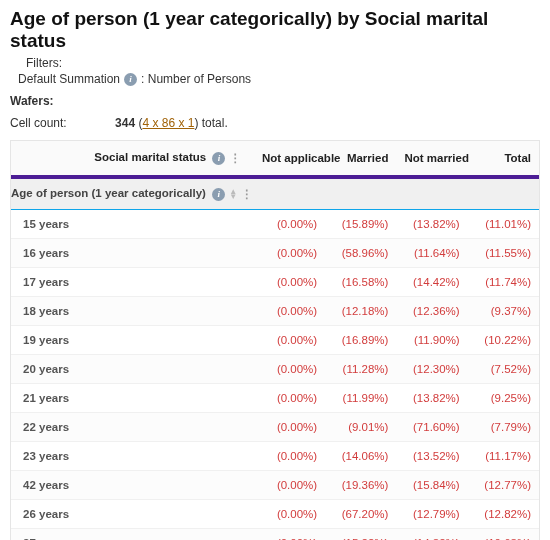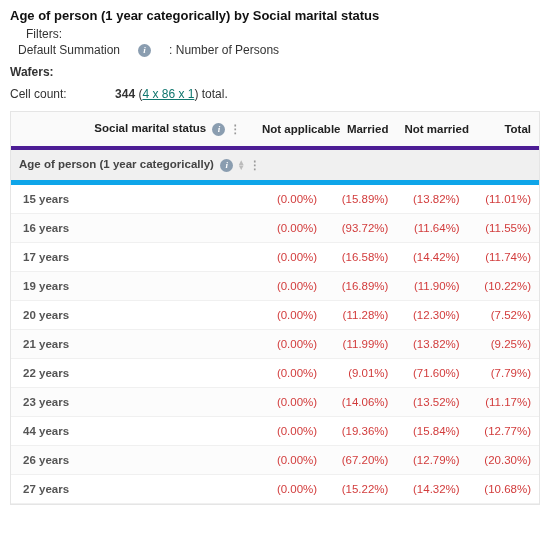--- a/index.html
+++ b/index.html
@@ -6,64 +6,64 @@
   body {
     margin: 0;
     padding: 8px 10px;
     font-family: Arial, Helvetica, sans-serif;
     font-size: 12px;
     color: #333;
     width: 550px;
     background: #fff;
   }
   h1 {
-    font-size: 13px;
+    font-size: 19px;
     font-weight: 700;
     margin: 0 0 0 0;
     color: #111;
   }
   .filters-label { margin: 4px 0 2px 16px; }
-  .filters-line { margin: 0 0 8px 8px; display: flex; align-items: center; gap: 18px; }
+  .filters-line { margin: 0 0 8px 8px; display: flex; align-items: center; gap: 4px; }
   .info-badge {
     display: inline-flex;
     width: 13px; height: 13px;
     border-radius: 50%;
     background: #8a9db0;
     color: #fff;
     font-size: 9px;
     font-weight: 700;
     align-items: center; justify-content: center;
     font-style: italic;
     font-family: Georgia, serif;
   }
   .wafers-label { font-weight: 700; margin: 4px 0; }
   .cellcount { margin: 8px 0 10px 0; }
   .cellcount b { font-weight: 700; margin-left: 45px; }
-  .link { color: #0f766e; text-decoration: underline; cursor: pointer; }
+  .link { color: #a16207; text-decoration: underline; cursor: pointer; }
   .table-wrap {
     width: 100%;
     border: 1px solid #e5e5e5;
     overflow: hidden;
   }
   table { border-collapse: collapse; width: 100%; table-layout: fixed; }
   th, td { font-size: 11.5px; }
   thead th {
     background: #fafafa;
     border-bottom: 4px solid #4c1d95;
     padding: 10px 8px;
     text-align: right;
     font-weight: 700;
     color: #222;
     white-space: nowrap;
   }
   thead th.left { text-align: right; padding-right: 14px; }
   .subhead th {
     background: #f0f0f0;
-    border-bottom: 5px solid #0ea5e9;
-    padding: 8px 8px;
+    border-bottom: 1px solid #0ea5e9;
+    padding: 8px 0;
     text-align: left;
     font-weight: 700;
     color: #444;
   }
   tbody td {
     padding: 8px 8px;
     border-bottom: 1px solid #f0f0f0;
     text-align: right;
     white-space: nowrap;
   }
@@ -143,32 +143,39 @@
         <tr>
           <td class="rowlabel">15 years</td>
           <td class="neg">(0.00%)</td>
           <td class="neg">(15.89%)</td>
           <td class="neg">(13.82%)</td>
           <td class="neg">(11.01%)</td>
         </tr>
         <tr>
           <td class="rowlabel">16 years</td>
           <td class="neg">(0.00%)</td>
-          <td class="neg">(93.72%)</td>
+          <td class="neg">(58.96%)</td>
           <td class="neg">(11.64%)</td>
           <td class="neg">(11.55%)</td>
         </tr>
         <tr>
           <td class="rowlabel">17 years</td>
           <td class="neg">(0.00%)</td>
           <td class="neg">(16.58%)</td>
           <td class="neg">(14.42%)</td>
           <td class="neg">(11.74%)</td>
         </tr>
         <tr>
+          <td class="rowlabel">18 years</td>
+          <td class="neg">(0.00%)</td>
+          <td class="neg">(12.18%)</td>
+          <td class="neg">(12.36%)</td>
+          <td class="neg">(9.37%)</td>
+        </tr>
+        <tr>
           <td class="rowlabel">19 years</td>
           <td class="neg">(0.00%)</td>
           <td class="neg">(16.89%)</td>
           <td class="neg">(11.90%)</td>
           <td class="neg">(10.22%)</td>
         </tr>
         <tr>
           <td class="rowlabel">20 years</td>
           <td class="neg">(0.00%)</td>
           <td class="neg">(11.28%)</td>
@@ -190,32 +197,32 @@
           <td class="neg">(7.79%)</td>
         </tr>
         <tr>
           <td class="rowlabel">23 years</td>
           <td class="neg">(0.00%)</td>
           <td class="neg">(14.06%)</td>
           <td class="neg">(13.52%)</td>
           <td class="neg">(11.17%)</td>
         </tr>
         <tr>
-          <td class="rowlabel">44 years</td>
+          <td class="rowlabel">42 years</td>
           <td class="neg">(0.00%)</td>
           <td class="neg">(19.36%)</td>
           <td class="neg">(15.84%)</td>
           <td class="neg">(12.77%)</td>
         </tr>
         <tr>
           <td class="rowlabel">26 years</td>
           <td class="neg">(0.00%)</td>
           <td class="neg">(67.20%)</td>
           <td class="neg">(12.79%)</td>
-          <td class="neg">(20.30%)</td>
+          <td class="neg">(12.82%)</td>
         </tr>
         <tr>
           <td class="rowlabel">27 years</td>
           <td class="neg">(0.00%)</td>
           <td class="neg">(15.22%)</td>
           <td class="neg">(14.32%)</td>
           <td class="neg">(10.68%)</td>
         </tr>
       </tbody>
 </table>

